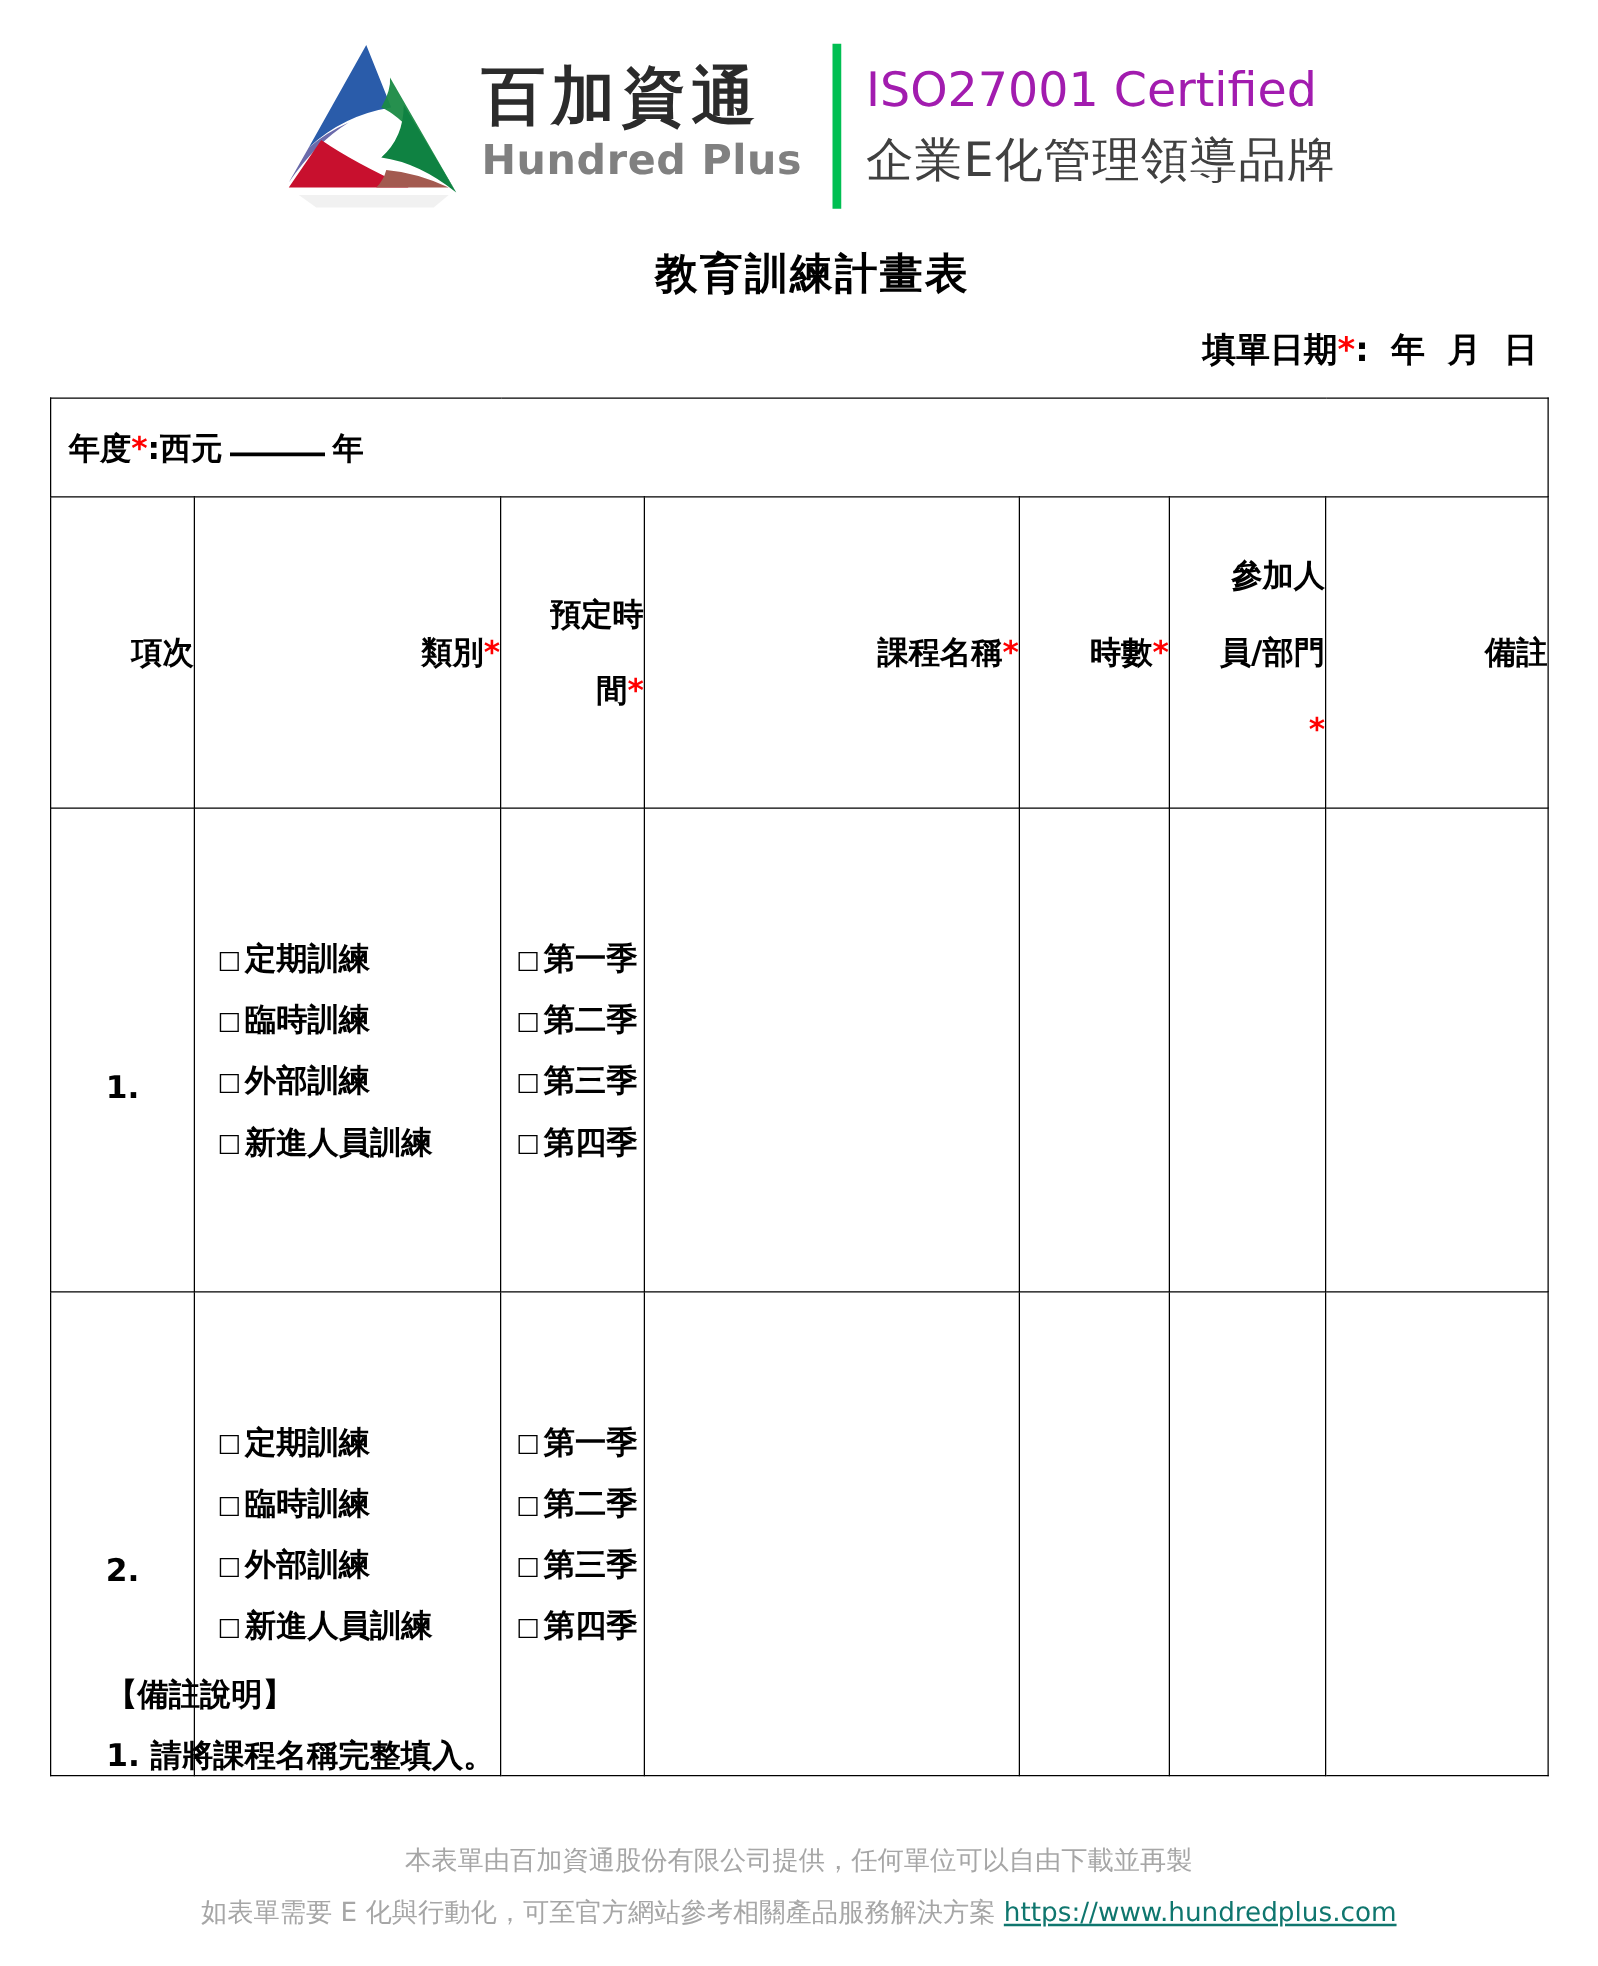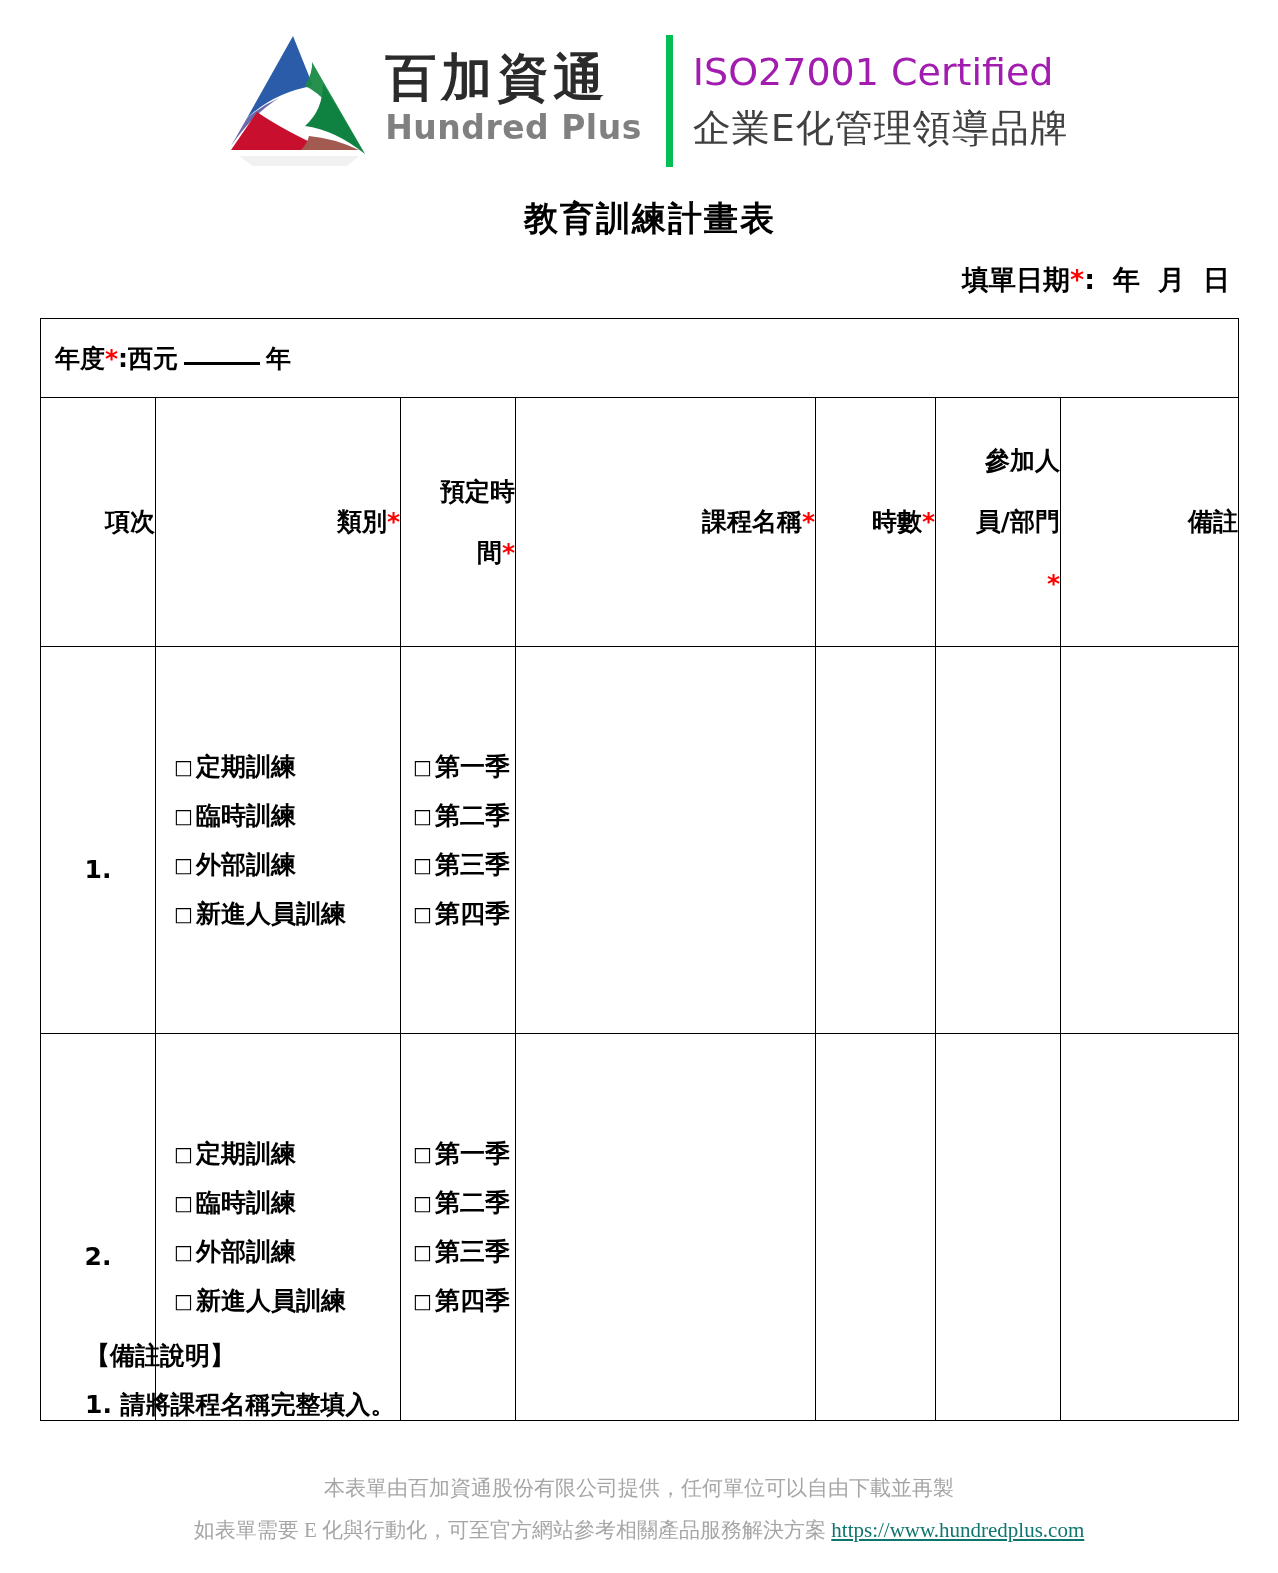--- a/index.html
+++ b/index.html
@@ -212,21 +212,20 @@
   
   .footer {
     position: absolute;
     left: 0;
     top: 1467px;
     width: 1278px;
     text-align: center;
     color: #a6a6a6;
     font-size: 21px;
     line-height: 2.0;
-    font-family: Liberation Serif, serif;
   }
   .footer .url {
     color: #0f766e;
     text-decoration: underline;
   }
 </style>
 </head>
 <body>
 
 <div class="page">

